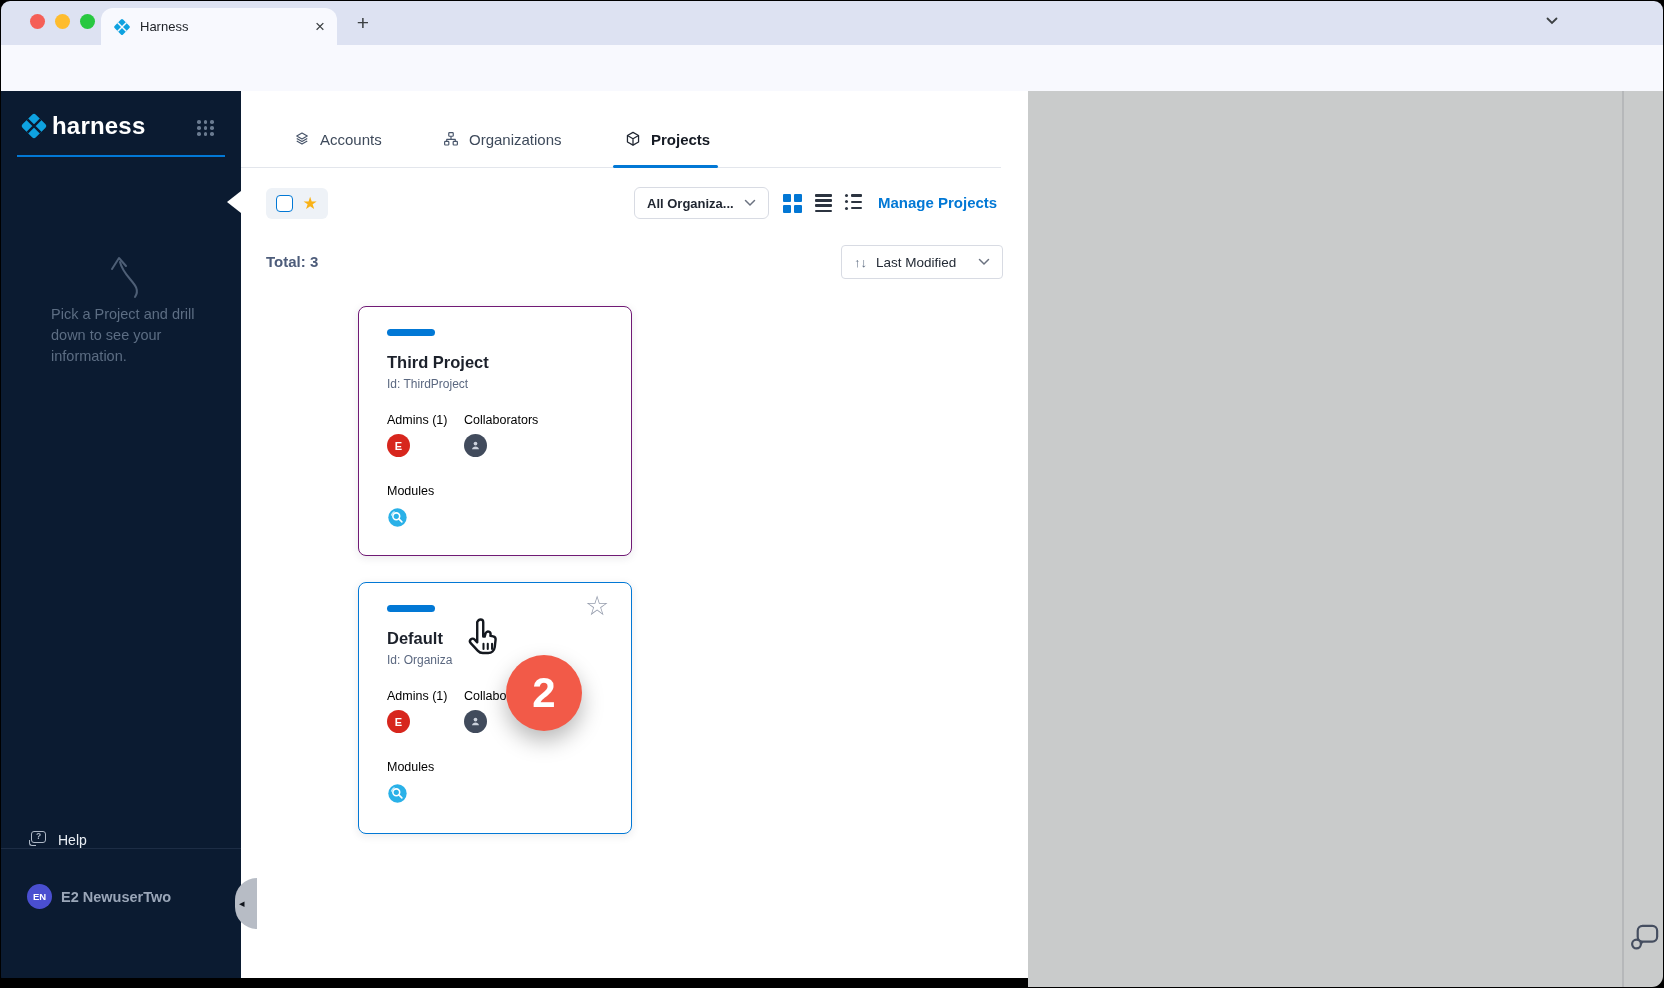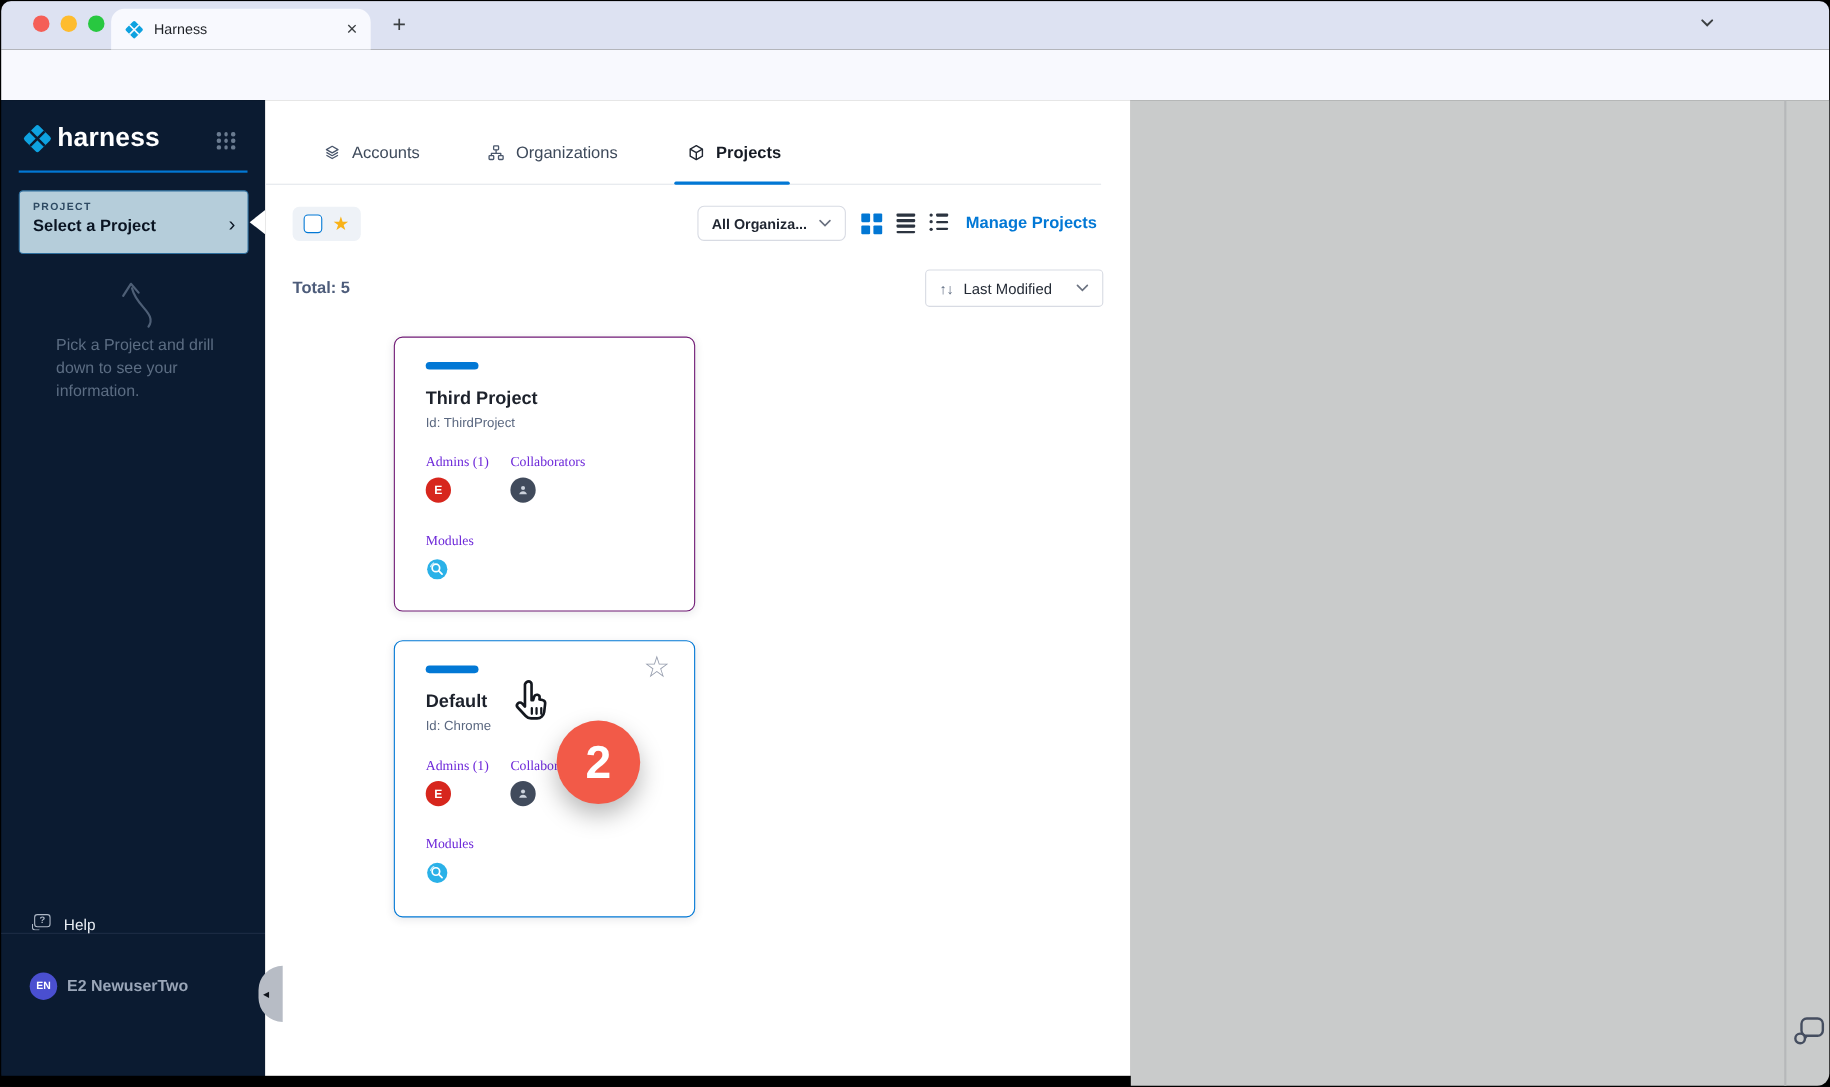--- a/index.html
+++ b/index.html
@@ -91,21 +91,21 @@
   .sort-dd { position:absolute; left:600px; top:154px; width:162px; height:34px; background:#fff; border:1px solid #d8dbe3; border-radius:4px; display:flex; align-items:center; padding:0 12px; gap:9px; }
   .sort-glyph { font-size:13px; color:#5d6b80; }
   .sort-dd .val { font-size:13.5px; color:#232a35; font-weight:500; }
   .sort-dd svg { margin-left:auto; }
 
   .card { position:absolute; left:117px; width:274px; background:#fff; border-radius:8px; border:1px solid #701a75; box-shadow:0 2px 8px rgba(35,40,60,.10); }
   .card.selected { border:1px solid #0278d5; }
   .card .bar { position:absolute; left:28px; top:22px; width:48px; height:7px; border-radius:4px; background:#0278d5; }
   .card .title { position:absolute; left:28px; top:46px; font-size:16.5px; font-weight:700; color:#1c212b; }
   .card .cid { position:absolute; left:28px; top:70px; font-size:12px; color:#5b6880; }
-  .card .lbl { position:absolute; top:106px; font-size:12.5px; color:#6d28d9;font-family:Liberation Serif, serif; }
+  .card .lbl { position:absolute; top:106px; font-size:12.5px; color:#000000; }
   .card .lbl.admins { left:28px; }
   .card .lbl.collab { left:105px; }
   .avatar { position:absolute; top:127px; width:23px; height:23px; border-radius:50%; display:flex; align-items:center; justify-content:center; }
   .avatar.red { left:28px; background:#d7261d; color:#fff; font-size:11px; font-weight:700; }
   .avatar.dark { left:105px; background:#414b5c; }
   .card .lbl.modules { top:177px; left:28px; }
   .module-icon { position:absolute; left:28px; top:200px; width:21px; height:21px; }
   .card .fav-star { position:absolute; left:226px; top:10px; font-size:27px; color:#979eae; line-height:1; }
 
   .badge { position:absolute; left:265px; top:564px; width:76px; height:76px; border-radius:50%; background:#f25a48; color:#fff; font-size:42px; font-weight:700; display:flex; align-items:center; justify-content:center; box-shadow:0 10px 22px rgba(0,0,0,.28); z-index:6; }
@@ -200,25 +200,20 @@
             <i></i>
             <i></i>
             <i></i>
             <i></i>
             <i></i>
             <i></i>
             <i></i>
         </div>
         <div class="blue-rule"></div>
 
-        <div class="proj-box">
-          <div class="proj-label">PROJECT</div>
-          <div class="proj-value">Select a Project</div>
-          <span class="proj-chevron">›</span>
-        </div>
         <div class="notch"></div>
 
         <svg class="doodle" width="46" height="54" viewBox="0 0 46 54">
           <path d="M36 50 C 44 38, 25 32, 21 15" stroke="#4e5f76" stroke-width="2" fill="none" stroke-linecap="round"></path>
           <path d="M13 22 L20 11 L27 19" stroke="#4e5f76" stroke-width="2" fill="none" stroke-linecap="round" stroke-linejoin="round"></path>
         </svg>
         <div class="hint">Pick a Project and drill down to see your information.</div>
 
         <div class="sb-divider"></div>
         <div class="help-row">
@@ -308,21 +303,21 @@
               <b></b>
               <u></u>
             </i>
             <i>
               <b></b>
               <u></u>
             </i>
         </div>
         <span class="manage-link">Manage Projects</span>
 
-        <span class="total-label">Total: 5</span>
+        <span class="total-label">Total: 3</span>
         <div class="sort-dd">
           <span class="sort-glyph">↑↓</span>
           <span class="val">Last Modified</span>
           <svg width="12" height="8" viewBox="0 0 12 8">
             <path d="M1.5 1.5L6 6l4.5-4.5" stroke="#6b7280" stroke-width="1.5" fill="none" stroke-linecap="round"></path>
           </svg>
         </div>
 
         <div class="card" style="top:215px; height:250px;">
           <div class="bar"></div>
@@ -343,21 +338,21 @@
             <circle cx="10.6" cy="10.6" r="3.9" fill="none" stroke="#fff" stroke-width="1.8"></circle>
             <path d="M13.6 13.6l3.4 3.4" stroke="#fff" stroke-width="1.8" stroke-linecap="round"></path>
             <path d="M5.2 9.2a7 7 0 013-3.6" stroke="#bdeafb" stroke-width="1.6" fill="none" stroke-linecap="round"></path>
           </svg>
         </div>
 
         <div class="card selected" style="top:491px; height:252px;">
           <div class="bar"></div>
           <span class="fav-star">☆</span>
           <div class="title">Default</div>
-          <div class="cid">Id: Chrome</div>
+          <div class="cid">Id: Organiza</div>
           <div class="lbl admins">Admins (1)</div>
           <div class="lbl collab">Collaborators</div>
           <div class="avatar red">E</div>
           <div class="avatar dark">
             <svg width="13" height="13" viewBox="0 0 24 24">
               <circle cx="12" cy="8.5" r="3.4" fill="#ccd2dc"></circle>
               <path d="M5.5 19c1-3.4 3.4-5.1 6.5-5.1s5.5 1.7 6.5 5.1z" fill="#ccd2dc"></path>
             </svg>
           </div>
           <div class="lbl modules">Modules</div>

